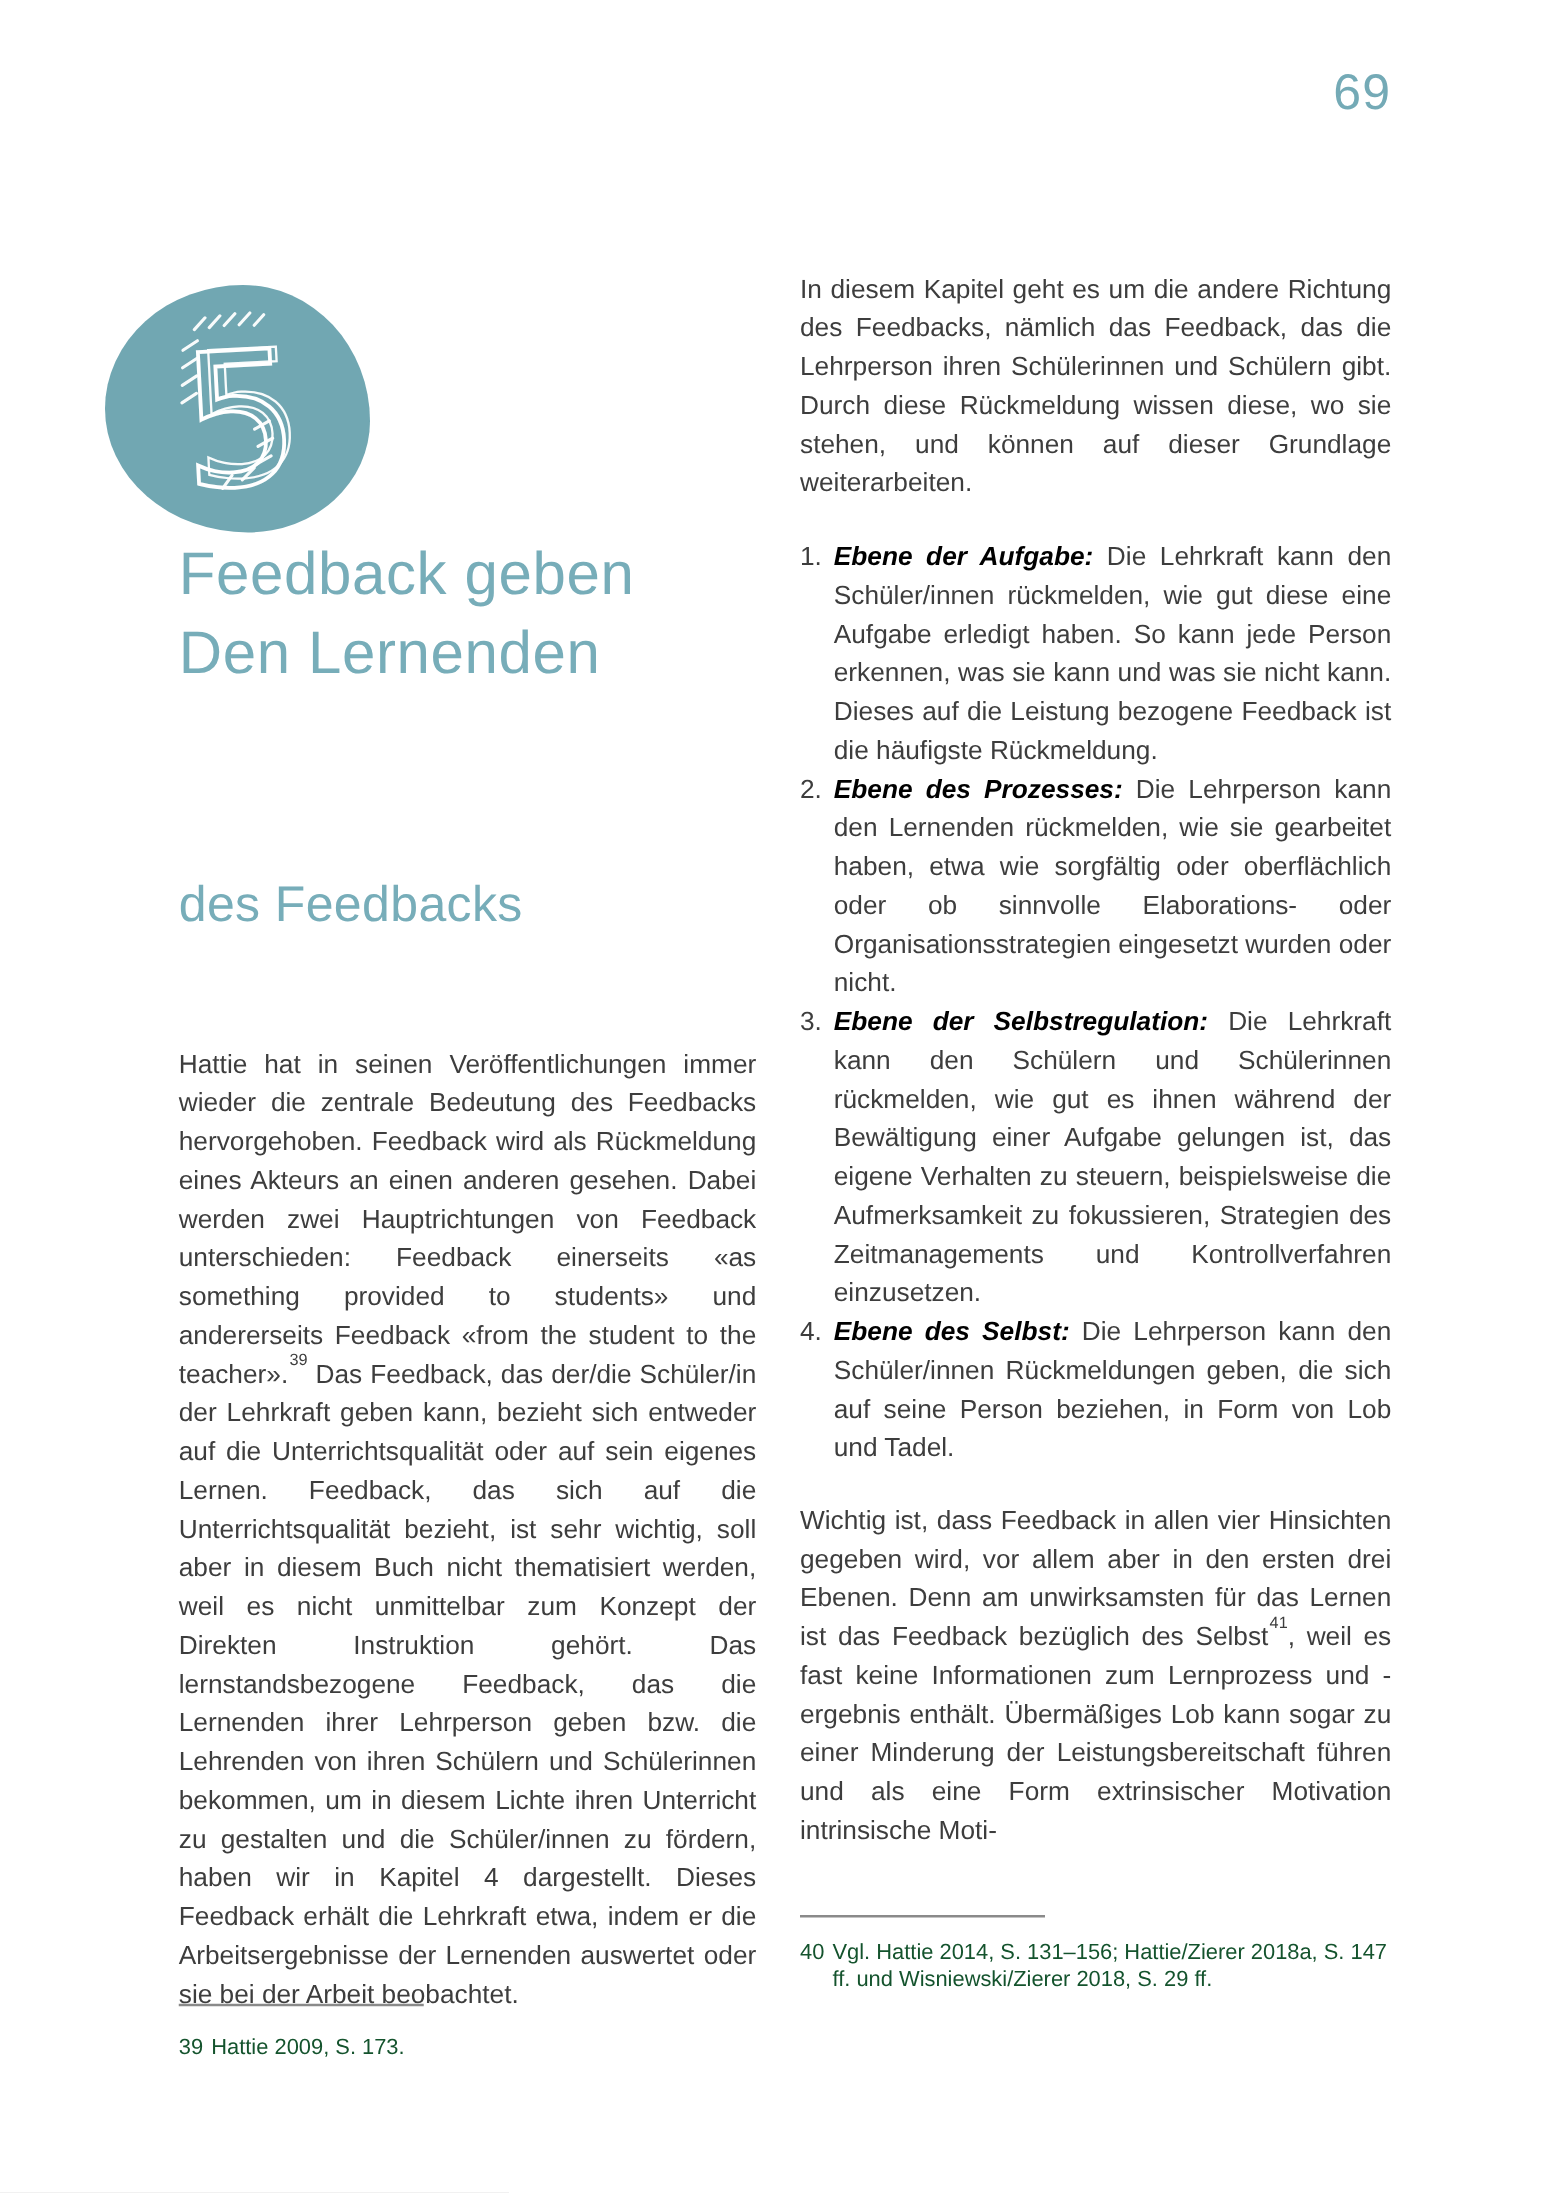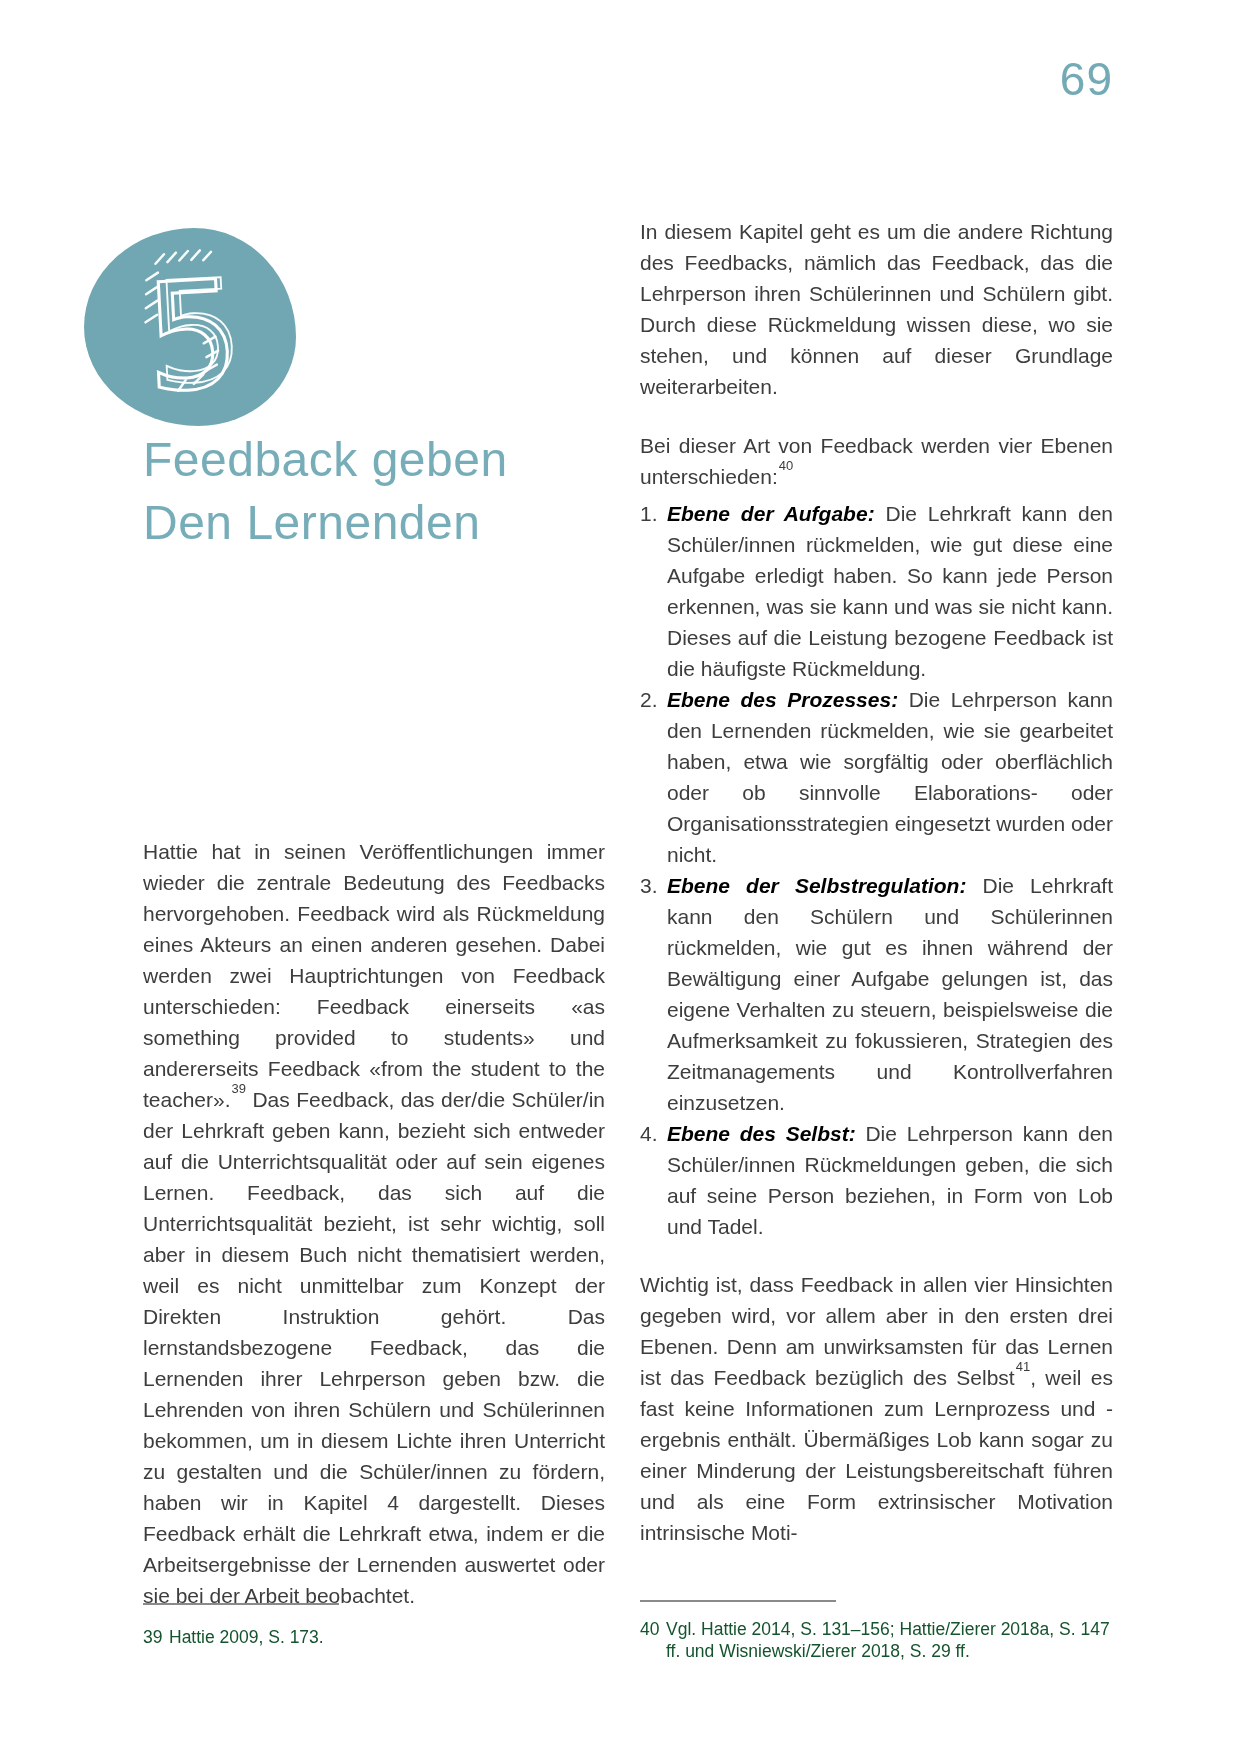--- a/index.html
+++ b/index.html
@@ -11,21 +11,21 @@
     background: #ffffff;
     font-family: "Liberation Sans", "DejaVu Sans", sans-serif;
     overflow: hidden;
   }
   .page-number {
     position: absolute;
     top: 52px;
     left: 990px;
     width: 123px;
     text-align: right;
-    font-size: 46px;
+    font-size: 40px;
     font-weight: normal;
     color: #74aab6;
     letter-spacing: 1px;
   }
   .chapter-badge {
     position: absolute;
     left: 84px;
     top: 228px;
     width: 212px;
     height: 198px;
@@ -145,35 +145,35 @@
       </g>
     </svg>
   </div>
 
   <h1 class="chapter-title">
     <div>Feedback geben</div>
     <div>Den Lernenden</div>
   </h1>
 
   <h2 class="section-heading">
+    <div>des Feedbacks</div>
   </h2>
 
   <div class="col-left">
     <p class="body-text"><span>Hattie hat in seinen Veröffentlichungen immer wieder die zentrale Bedeutung des Feedbacks hervorgehoben. Feedback wird als Rückmeldung eines Akteurs an einen anderen gesehen. Dabei werden zwei Hauptrichtungen von Feedback unterschieden: Feedback einerseits «as something provided to students» und andererseits Feedback «from the student to the teacher».</span><sup class="fn-ref">39</sup><span> Das Feedback, das der/die Schüler/in der Lehrkraft geben kann, bezieht sich entweder auf die Unterrichtsqualität oder auf sein eigenes Lernen. Feedback, das sich auf die Unterrichtsqualität bezieht, ist sehr wichtig, soll aber in diesem Buch nicht thematisiert werden, weil es nicht unmittelbar zum Konzept der Direkten Instruktion gehört. Das lernstandsbezogene Feedback, das die Lernenden ihrer Lehrperson geben bzw. die Lehrenden von ihren Schülern und Schülerinnen bekommen, um in diesem Lichte ihren Unterricht zu gestalten und die Schüler/innen zu fördern, haben wir in Kapitel 4 dargestellt. Dieses Feedback erhält die Lehrkraft etwa, indem er die Arbeitsergebnisse der Lernenden auswertet oder sie bei der Arbeit beobachtet.</span></p>
   </div>
 
   <hr class="fn-divider fn-divider-left">
 
   <div class="footnote footnote-left hang"><span class="fn-num">39</span><span>Hattie 2009, S. 173.</span></div>
 
   <div class="col-right">
 
     <p class="body-text mb28">In diesem Kapitel geht es um die andere Richtung des Feedbacks, nämlich das Feedback, das die Lehrperson ihren Schülerinnen und Schülern gibt. Durch diese Rückmeldung wissen diese, wo sie stehen, und können auf dieser Grundlage weiterarbeiten.</p>
 
-    <p class="body-text mb6"><span>Bei dieser Art von Feedback werden vier Ebenen unterschieden:</span><sup class="fn-ref">40</sup></p>
 
     <div class="levels-list">
       <div class="list-item">
         <span class="list-num">1.</span>
         <p class="body-text"><b>Ebene der Aufgabe:</b><span> Die Lehrkraft kann den Schüler/innen rückmelden, wie gut diese eine Aufgabe erledigt haben. So kann jede Person erkennen, was sie kann und was sie nicht kann. Dieses auf die Leistung bezogene Feedback ist die häufigste Rückmeldung.</span></p>
       </div>
       <div class="list-item">
         <span class="list-num">2.</span>
         <p class="body-text"><b>Ebene des Prozesses:</b><span> Die Lehrperson kann den Lernenden rückmelden, wie sie gearbeitet haben, etwa wie sorgfältig oder oberflächlich oder ob sinnvolle Elaborations- oder Organisationsstrategien eingesetzt wurden oder nicht.</span></p>
       </div>

